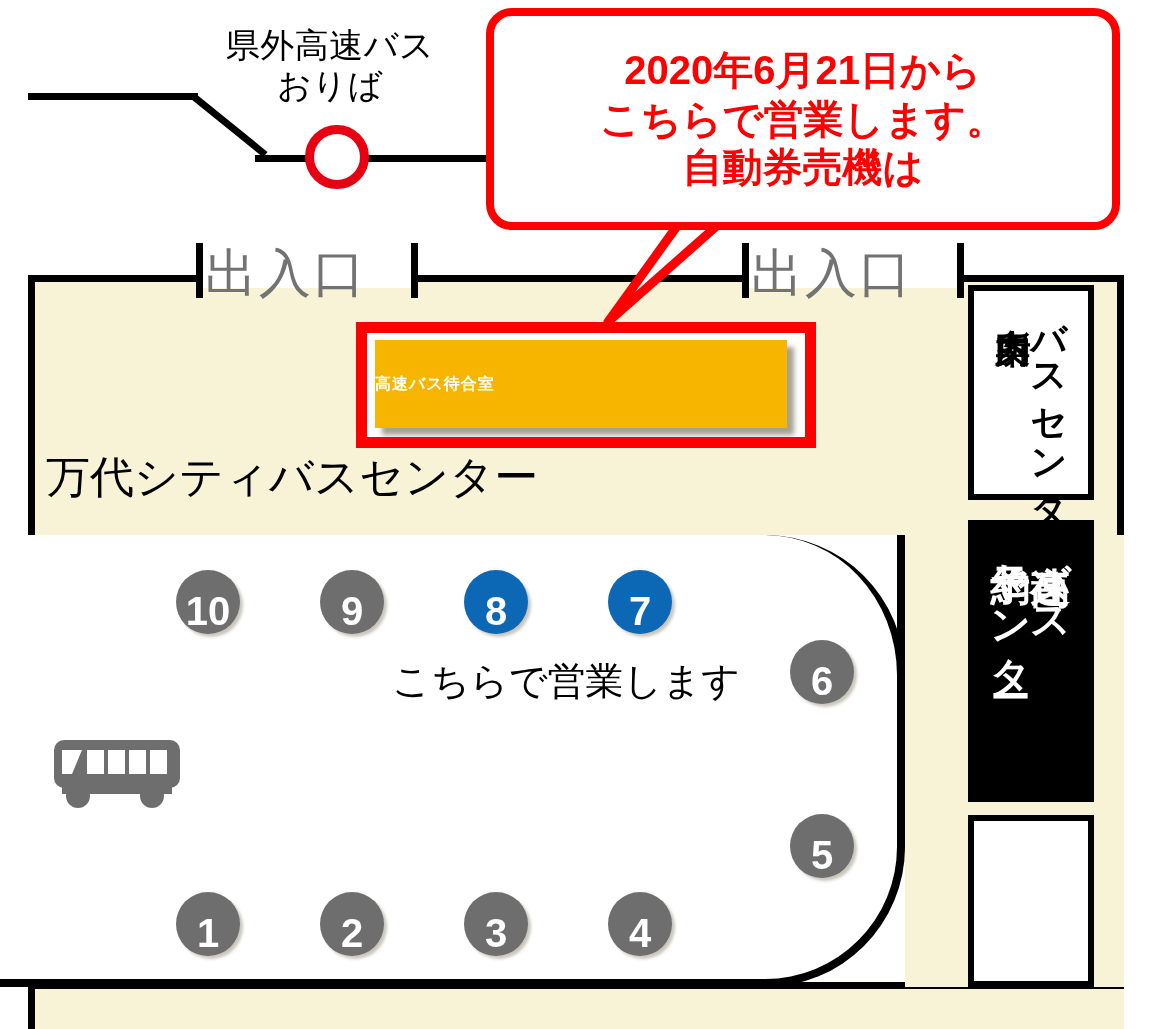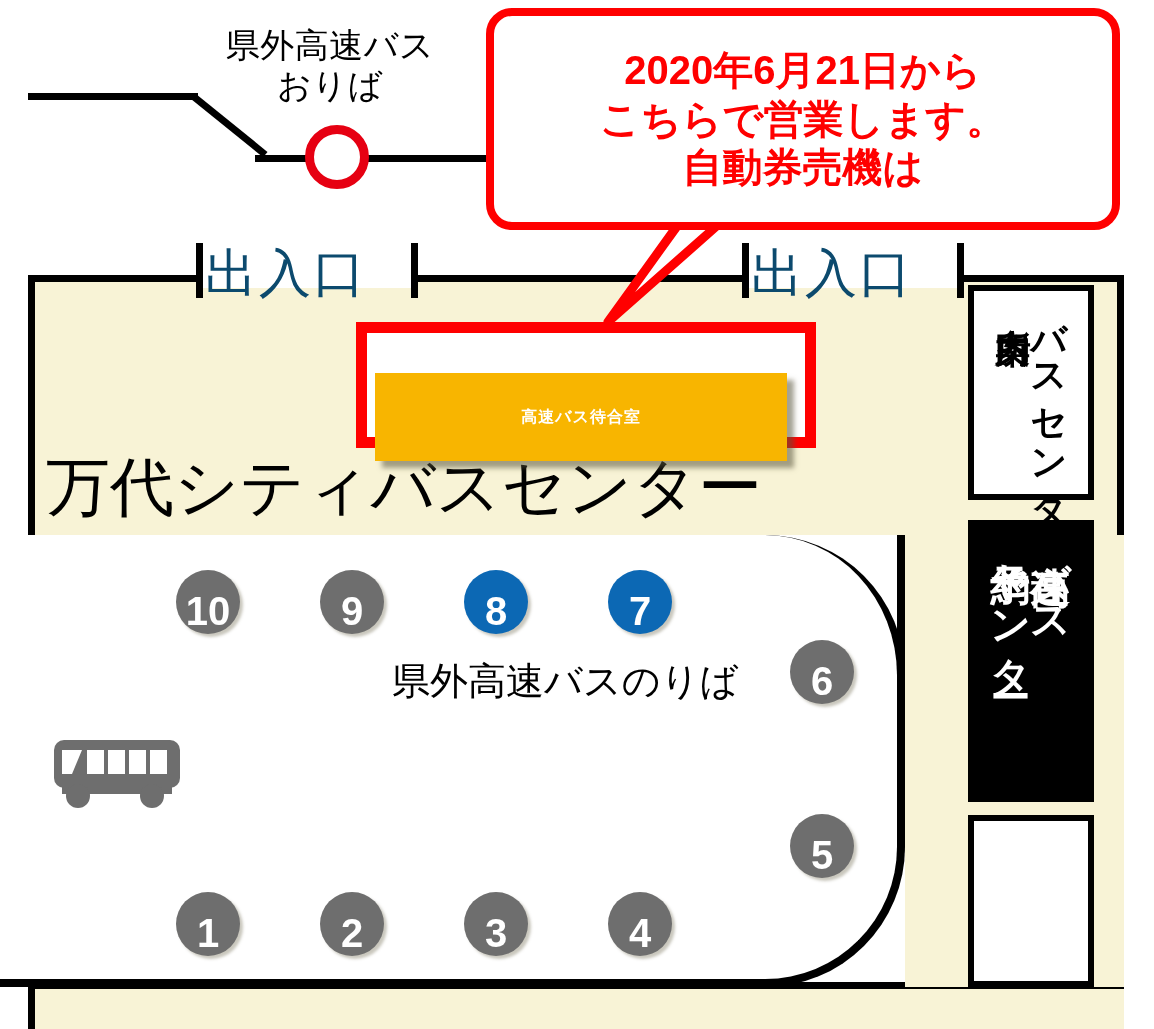--- a/index.html
+++ b/index.html
@@ -91,44 +91,42 @@
     background: #ffffff;
     z-index: 5;
   }
   .door-tick {
     position: absolute;
     background: #000000;
     z-index: 6;
   }
   .door-label {
     position: absolute;
-    color: #0c4a6e;
+    color: #737373;
     z-index: 7;
     white-space: pre;
     letter-spacing: 2px;
     line-height: 1;
   }
 
   
   .sign-frame {
     position: absolute;
     background: #ffffff;
     border: 11px solid #ff0000;
     box-sizing: border-box;
     z-index: 20;
   }
   .sign-inner {
     position: absolute;
     background: #f8b500;
     box-shadow: 7px 7px 5px rgba(90,85,60,0.55);
     display: flex;
     align-items: center;
-    justify-content: center;
     z-index: 21;
-    margin-top: 33px;
   }
   .sign-inner span {
     color: #ffffff;
     font-weight: bold;
     white-space: pre;
     letter-spacing: 1px;
     line-height: 1;
   }
 
   .center-name {
@@ -242,21 +240,21 @@
     <span class="callout-line">2020年6月21日から</span>
     <span class="callout-line">こちらで営業します。</span>
     <span class="callout-line">自動券売機は</span>
   </div>
 
   <div class="sign-frame" style="left:356px; top:322px; width:460px; height:126px;"></div>
   <div class="sign-inner" style="left:375px; top:340px; width:412px; height:88px;">
     <span>高速バス待合室</span>
   </div>
 
-  <div class="center-name" style="left:46px; top:455px; font-size:64px;">万代シティバスセンター</div>
+  <div class="center-name" style="left:46px; top:455px; font-size:44px;">万代シティバスセンター</div>
 
   <div class="island" style="left:0px; top:535px; width:905px; height:452px;
               border-top-right-radius:0; border-bottom-right-radius:150px;"></div>
   <div style="position:absolute; left:0px; top:535px; width:905px; height:452px;
               background:#ffffff; border-right:8px solid #000000; border-bottom:8px solid #000000;
               box-sizing:border-box; border-bottom-right-radius:140px; border-top-right-radius:140px; z-index:2;"></div>
 
   <div class="badge" style="left:176px; top:570px; width:64px; height:64px; background:#6e6e6e; font-size:40px;">
     <span>10</span>
   </div>
@@ -281,21 +279,21 @@
   <div class="badge" style="left:320px; top:892px; width:64px; height:64px; background:#6e6e6e; font-size:40px;">
     <span>2</span>
   </div>
   <div class="badge" style="left:464px; top:892px; width:64px; height:64px; background:#6e6e6e; font-size:40px;">
     <span>3</span>
   </div>
   <div class="badge" style="left:608px; top:892px; width:64px; height:64px; background:#6e6e6e; font-size:40px;">
     <span>4</span>
   </div>
 
-  <div class="area-label" style="left:392px; top:662px; font-size:38px;">県外高速バスのりば</div>
+  <div class="area-label" style="left:392px; top:662px; font-size:38px;">こちらで営業します</div>
 
   <svg class="bus-icon" width="130" height="72" viewBox="0 0 130 72" style="left:52px; top:738px;">
     <rect x="2" y="2" width="126" height="48" rx="10" ry="10" fill="#6e6e6e"></rect>
     <path d="M10 12 L30 12 L20 36 L10 36 Z" fill="#ffffff"></path>
     <rect x="35" y="12" width="17" height="24" fill="#ffffff"></rect>
     <rect x="56" y="12" width="17" height="24" fill="#ffffff"></rect>
     <rect x="77" y="12" width="17" height="24" fill="#ffffff"></rect>
     <rect x="98" y="12" width="17" height="24" fill="#ffffff"></rect>
     <rect x="10" y="46" width="110" height="10" fill="#6e6e6e"></rect>
     <circle cx="26" cy="58" r="12" fill="#6e6e6e"></circle>

